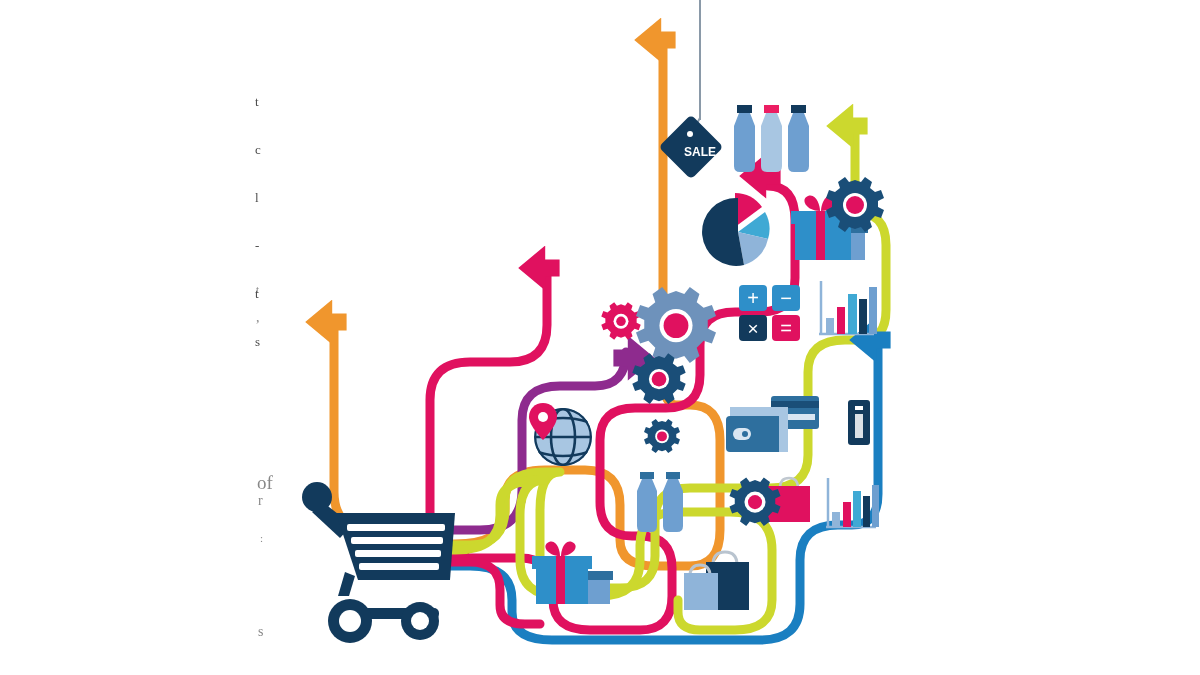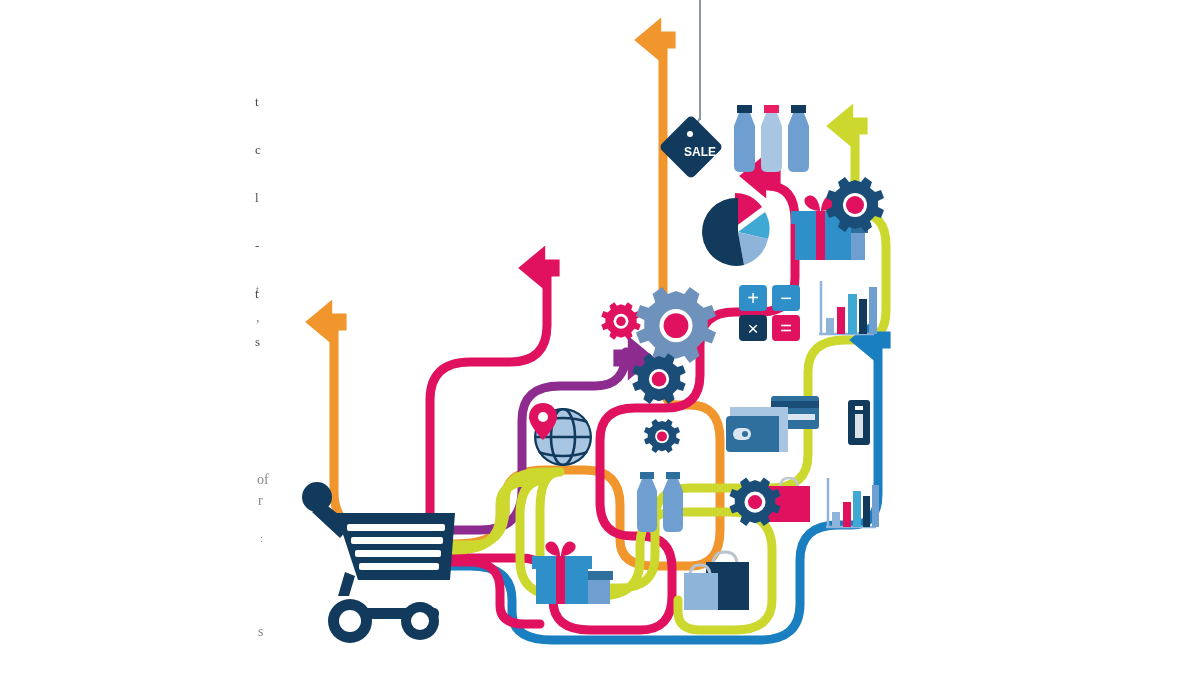--- a/index.html
+++ b/index.html
@@ -20,21 +20,21 @@
   <div class="txtcol">
     <div>t</div>
     <div>c</div>
     <div>l</div>
     <div>-</div>
     <div>t</div>
     <div>s</div>
   </div>
   <div class="tiny" style="left:256px;top:283px;">t</div>
   <div class="tiny" style="left:256px;top:310px;font-size:14px;">,</div>
-  <div class="tiny" style="left:257px;top:472px;font-size:14px;">of</div>
+  <div class="tiny" style="left:257px;top:472px;font-size:19px;">of</div>
   <div class="tiny" style="left:258px;top:493px;font-size:14px;">r</div>
   <div class="tiny" style="left:260px;top:532px;">:</div>
   <div class="tiny" style="left:258px;top:624px;font-size:14px;">s</div>
 
   <svg id="art" viewBox="0 0 1200 675" xmlns="http://www.w3.org/2000/svg">
 
     <defs>
 
       <marker id="ah-orange" markerWidth="5" markerHeight="5" refX="2.5" refY="3.6" orient="auto" markerUnits="strokeWidth">
         <path d="M2.5 0.4 L5 3.4 L3.45 3.4 L3.45 5 L1.55 5 L1.55 3.4 L0 3.4 Z" fill="#f0962d"></path>

